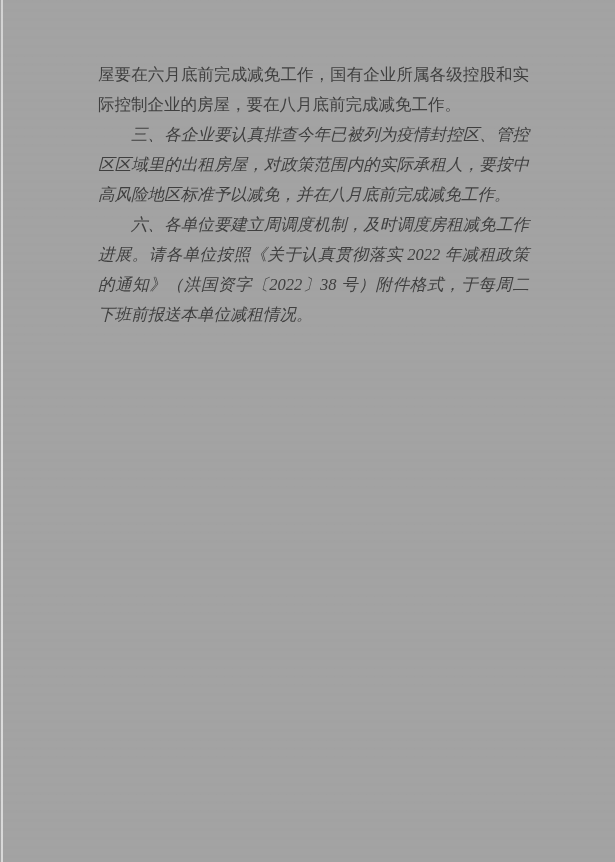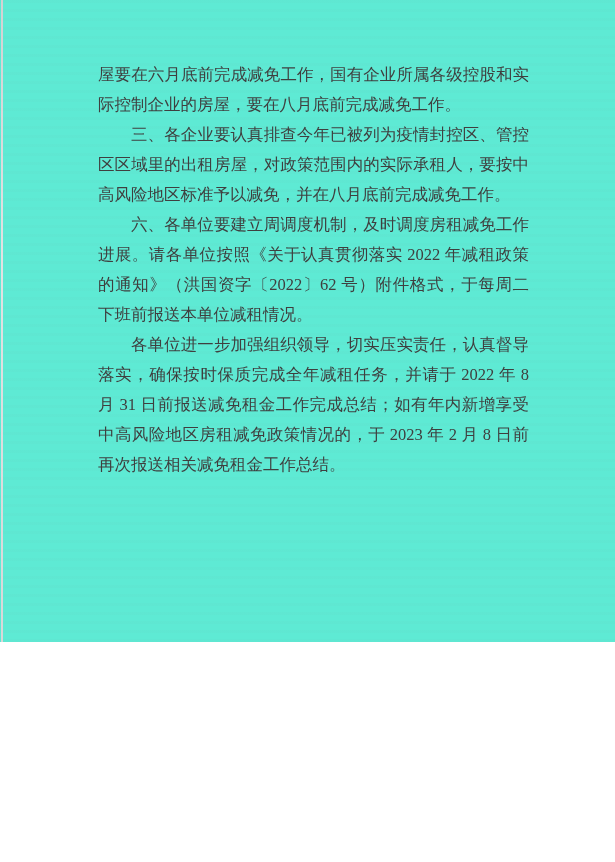--- a/index.html
+++ b/index.html
@@ -3,22 +3,22 @@
 <meta charset="utf-8">
 <style>
   html, body {
     margin: 0;
     padding: 0;
     background: #ffffff;
   }
   .page {
     position: relative;
     width: 615px;
-    height: 642px;
-    background: #5eead4;
+    height: 862px;
+    background: #a3a3a3;
     overflow: hidden;
     font-family: "Liberation Serif", "DejaVu Serif", serif;
   }
   
   .scan-bands {
     position: absolute;
     inset: 0;
     background: repeating-linear-gradient(
       180deg,
       rgba(120,120,120,0.025) 0px,
@@ -48,28 +48,28 @@
     text-align: justify;
     text-justify: inter-ideograph;
     letter-spacing: 0;
   }
   .para {
     margin: 0;
     padding: 0;
   }
   .para.indent {
     text-indent: 33px;
+    font-style: italic;
   }
 </style>
 </head>
 <body>
 
 <div class="page">
   <div class="scan-bands"></div>
   <div class="scan-edge"></div>
 
   <div class="doc">
     <p class="para">屋要在六月底前完成减免工作，国有企业所属各级控股和实际控制企业的房屋，要在八月底前完成减免工作。</p>
     <p class="para indent">三、各企业要认真排查今年已被列为疫情封控区、管控区区域里的出租房屋，对政策范围内的实际承租人，要按中高风险地区标准予以减免，并在八月底前完成减免工作。</p>
-    <p class="para indent">六、各单位要建立周调度机制，及时调度房租减免工作进展。请各单位按照《关于认真贯彻落实 2022 年减租政策的通知》（洪国资字〔2022〕62 号）附件格式，于每周二下班前报送本单位减租情况。</p>
-    <p class="para indent">各单位进一步加强组织领导，切实压实责任，认真督导落实，确保按时保质完成全年减租任务，并请于 2022 年 8 月 31 日前报送减免租金工作完成总结；如有年内新增享受中高风险地区房租减免政策情况的，于 2023 年 2 月 8 日前再次报送相关减免租金工作总结。</p>
+    <p class="para indent">六、各单位要建立周调度机制，及时调度房租减免工作进展。请各单位按照《关于认真贯彻落实 2022 年减租政策的通知》（洪国资字〔2022〕38 号）附件格式，于每周二下班前报送本单位减租情况。</p>
   </div>
 </div>
 
 </body></html>

